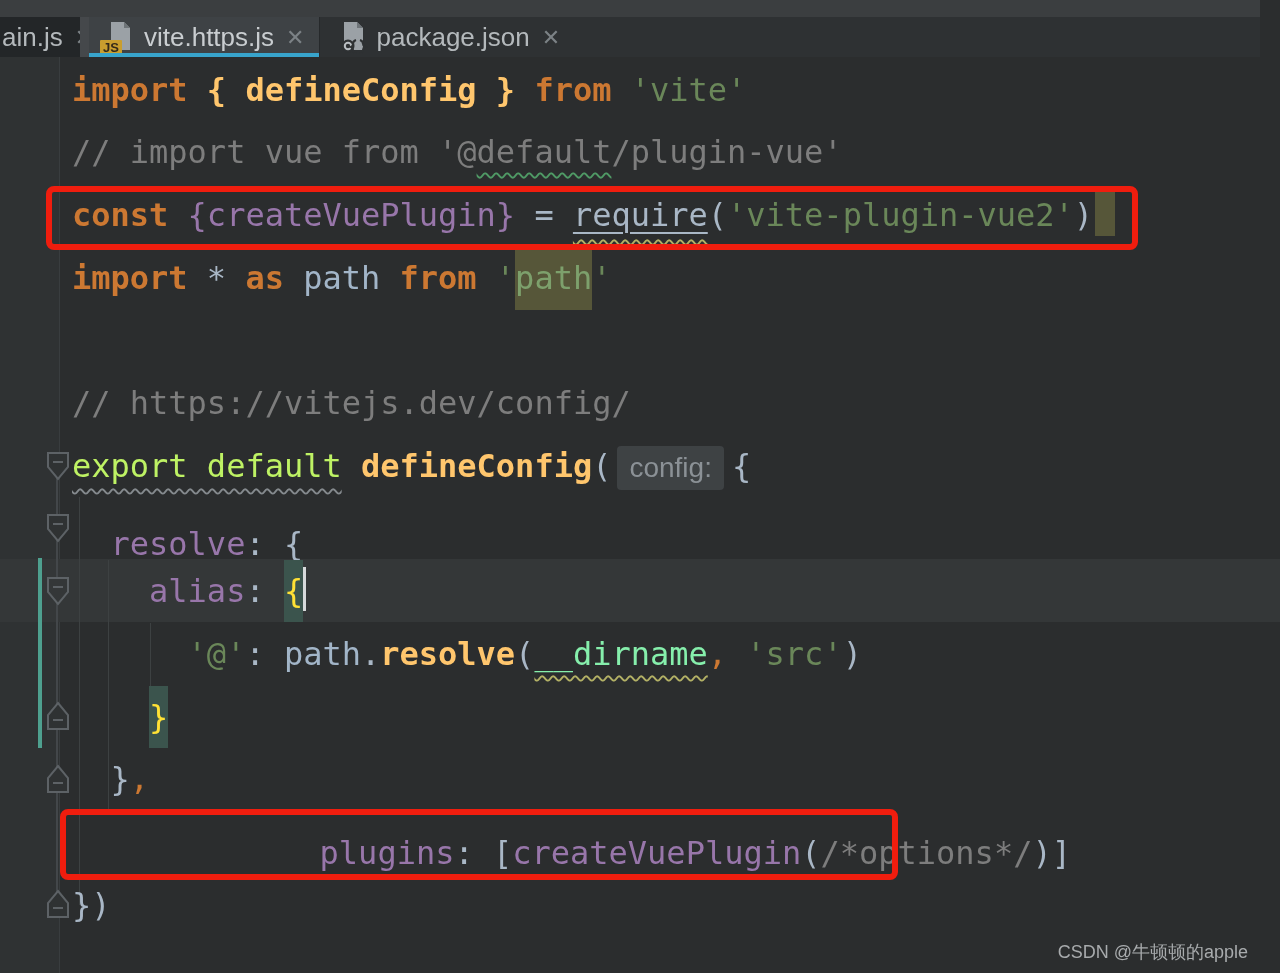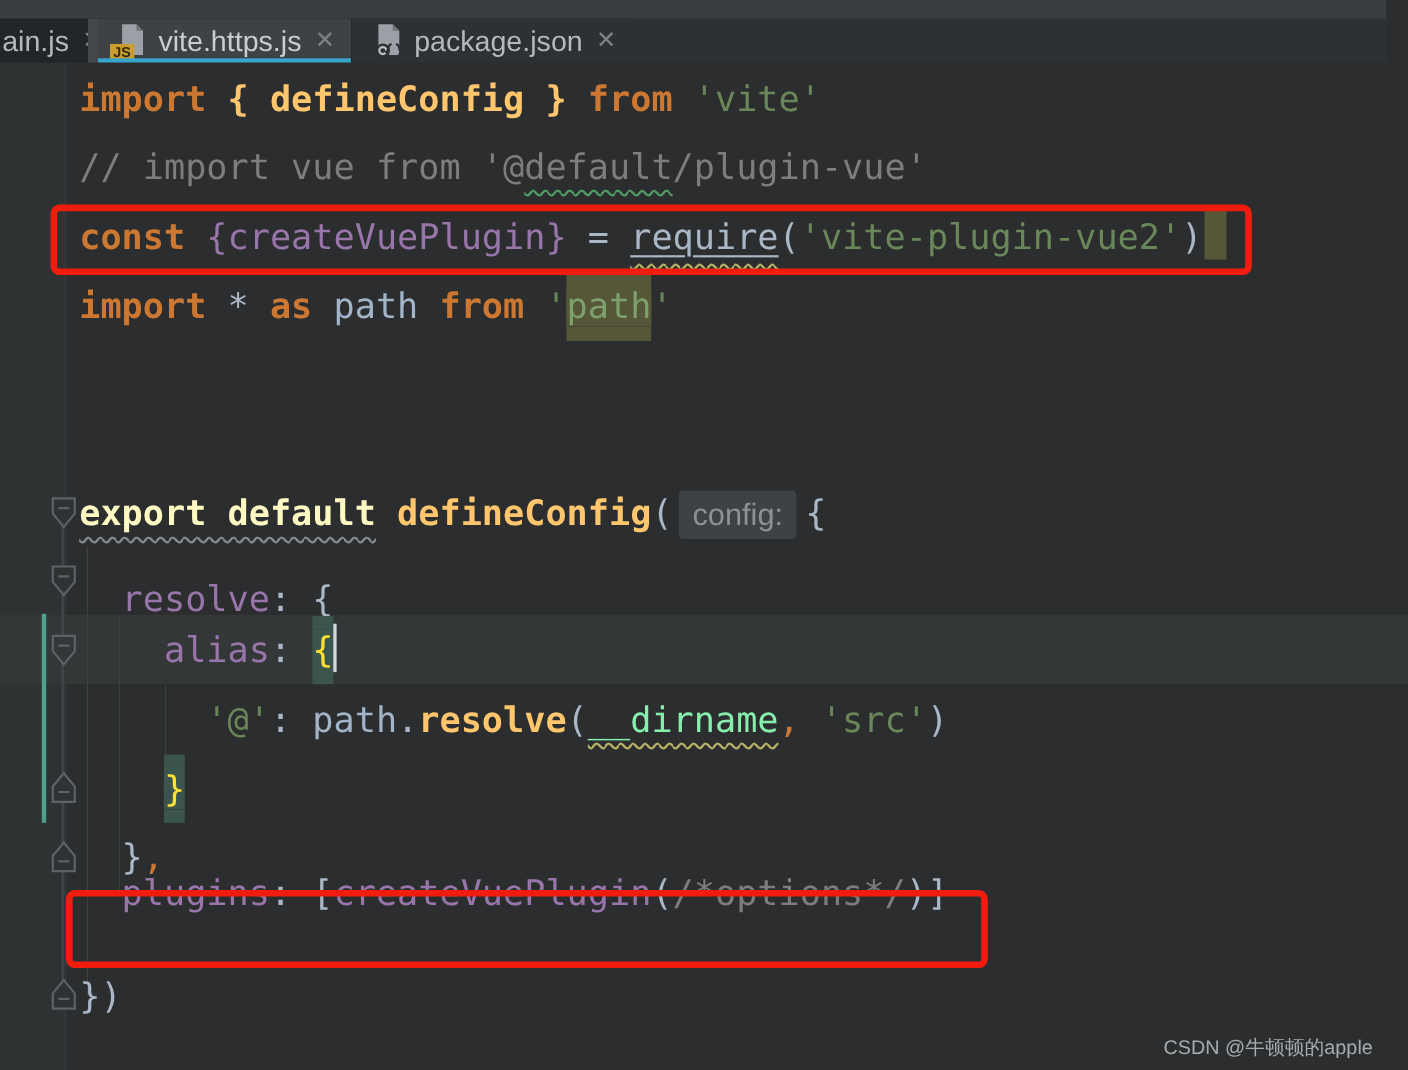--- a/index.html
+++ b/index.html
@@ -22,21 +22,21 @@
     padding:0 3px;border-radius:1px}
 
   
   .editor{position:absolute;left:0;top:57px;width:1280px;height:916px;background:#2b2d2e;overflow:hidden}
   .gutter{position:absolute;left:0;top:0;width:60px;height:100%;background:#2f3233;border-right:1px solid #393d3f}
   .current-line{position:absolute;left:0;width:1280px;height:63px;background:#343738}
   .code-line{position:absolute;left:0;width:1280px;height:63px;line-height:63px;padding-left:72px;
     font-size:32px;white-space:pre;color:#a9b7c6}
 
   .tok-kw{color:#cc7832;font-weight:bold}
-  .tok-kwg{color:#fef9c3;font-weight:bold;text-decoration:underline wavy #858a8e 2px;text-underline-offset:11px}
+  .tok-kwg{color:#bef264;font-weight:normal;text-decoration:underline wavy #858a8e 2px;text-underline-offset:11px}
   .tok-fn{color:#ffc66d;font-weight:bold}
   .tok-str{color:#6a8759}
   .tok-com{color:#7d7d7d}
   .tok-comg{color:#7d7d7d;text-decoration:underline wavy #4f9a65 2px;text-underline-offset:9px}
   .tok-prop{color:#9876aa}
   .tok-id{color:#a2b5c8}
   .tok-idw{color:#86efac;text-decoration:underline wavy #b3b165 2px;text-underline-offset:10px}
   .tok-punc{color:#a9b7c6}
   .tok-comma{color:#cc7832}
   .tok-match{color:#ffe135;background:#3b544d;box-shadow:0 -12px 0 #3b544d,0 12px 0 #3b544d}
@@ -103,27 +103,28 @@
       <div class="guide" style="left: 79px; top: 440px; height: 408px;"></div>
       <div class="guide" style="left: 108px; top: 503px; height: 250px;"></div>
       <div class="guide" style="left: 150px; top: 566px; height: 125px;"></div>
       <div class="connector" style="top: 409px; height: 438px;"></div>
       <div class="vcsbar" style="left: 38px; top: 501px; height: 190px; background: rgb(78, 160, 143);"></div>
       <div class="code-line" style="top: 1.5px;"><span class="tok-kw">import</span><span class="tok-punc"> </span><span class="tok-fn">{ </span><span class="tok-fn">defineConfig</span><span class="tok-fn"> }</span><span class="tok-punc"> </span><span class="tok-kw">from</span><span class="tok-punc"> </span><span class="tok-str">'vite'</span></div>
       <div class="code-line" style="top: 64.2px;"><span class="tok-com">// import vue from '@</span><span class="tok-comg">default</span><span class="tok-com">/plugin-vue'</span></div>
       <div class="code-line" style="top: 126.9px;"><span class="tok-kw">const</span><span class="tok-punc"> </span><span class="tok-prop">{</span><span class="tok-prop">createVuePlugin</span><span class="tok-prop">}</span><span class="tok-punc"> = </span><span class="tok-reqw"><span class="tok-requ">require</span></span><span class="tok-punc">(</span><span class="tok-str">'vite-plugin-vue2'</span><span class="tok-punc">)</span><span class="eolblock"></span></div>
       <div class="code-line" style="top: 189.6px;"><span class="tok-kw">import</span><span class="tok-punc"> </span><span class="tok-punc">*</span><span class="tok-punc"> </span><span class="tok-kw">as</span><span class="tok-punc"> </span><span class="tok-id">path</span><span class="tok-punc"> </span><span class="tok-kw">from</span><span class="tok-punc"> </span><span class="tok-str">'</span><span class="tok-strhl">path</span><span class="tok-str">'</span></div>
       <div class="code-line" style="top: 252.3px;"></div>
+      <div class="code-line" style="top: 315px;"><span class="tok-com">// https://vitejs.dev/config/</span></div>
       <div class="code-line" style="top: 377.7px;"><span class="tok-kwg">export default</span><span class="tok-punc"> </span><span class="tok-fn">defineConfig</span><span class="tok-punc">(</span><span class="tok-pill">config:</span><span class="tok-punc">{</span></div>
       <div class="code-line" style="top: 456px;"><span class="tok-punc">  </span><span class="tok-prop">resolve</span><span class="tok-punc">: </span><span class="tok-punc">{</span></div>
       <div class="code-line" style="top: 503.1px;"><span class="tok-punc">    </span><span class="tok-prop">alias</span><span class="tok-punc">: </span><span class="tok-match">{</span><span class="caret"></span></div>
       <div class="code-line" style="top: 565.8px;"><span class="tok-punc">      </span><span class="tok-str">'@'</span><span class="tok-punc">: </span><span class="tok-id">path</span><span class="tok-punc">.</span><span class="tok-fn">resolve</span><span class="tok-punc">(</span><span class="tok-idw">__dirname</span><span class="tok-comma">,</span><span class="tok-punc"> </span><span class="tok-str">'src'</span><span class="tok-punc">)</span></div>
       <div class="code-line" style="top: 628.5px;"><span class="tok-punc">    </span><span class="tok-match">}</span></div>
       <div class="code-line" style="top: 691.2px;"><span class="tok-punc">  </span><span class="tok-punc">}</span><span class="tok-comma">,</span></div>
-      <div class="code-line" style="top: 724px;"><span class="tok-punc">  </span><span class="tok-prop">plugins</span><span class="tok-punc">: </span><span class="tok-punc">[</span><span class="tok-prop">createVuePlugin</span><span class="tok-punc">(</span><span class="tok-com">/*options*/</span><span class="tok-punc">)</span><span class="tok-punc">]</span></div>
+      <div class="code-line" style="top: 765px; text-align: center;"><span class="tok-punc">  </span><span class="tok-prop">plugins</span><span class="tok-punc">: </span><span class="tok-punc">[</span><span class="tok-prop">createVuePlugin</span><span class="tok-punc">(</span><span class="tok-com">/*options*/</span><span class="tok-punc">)</span><span class="tok-punc">]</span></div>
       <div class="code-line" style="top: 816.6px;"><span class="tok-punc">}</span><span class="tok-punc">)</span></div>
       <div class="fold" style="top: 394px;"><svg width="26" height="30" viewBox="0 0 26 30">
           <path d="M3 2 H23 V16 L13 28 L3 16 Z" fill="#2f3233" stroke="#5d6266" stroke-width="2"></path>
           <line x1="8" y1="11" x2="18" y2="11" stroke="#5d6266" stroke-width="2"></line>
         </svg></div>
       <div class="fold" style="top: 456px;"><svg width="26" height="30" viewBox="0 0 26 30">
           <path d="M3 2 H23 V16 L13 28 L3 16 Z" fill="#2f3233" stroke="#5d6266" stroke-width="2"></path>
           <line x1="8" y1="11" x2="18" y2="11" stroke="#5d6266" stroke-width="2"></line>
         </svg></div>
       <div class="fold" style="top: 519px;"><svg width="26" height="30" viewBox="0 0 26 30">

